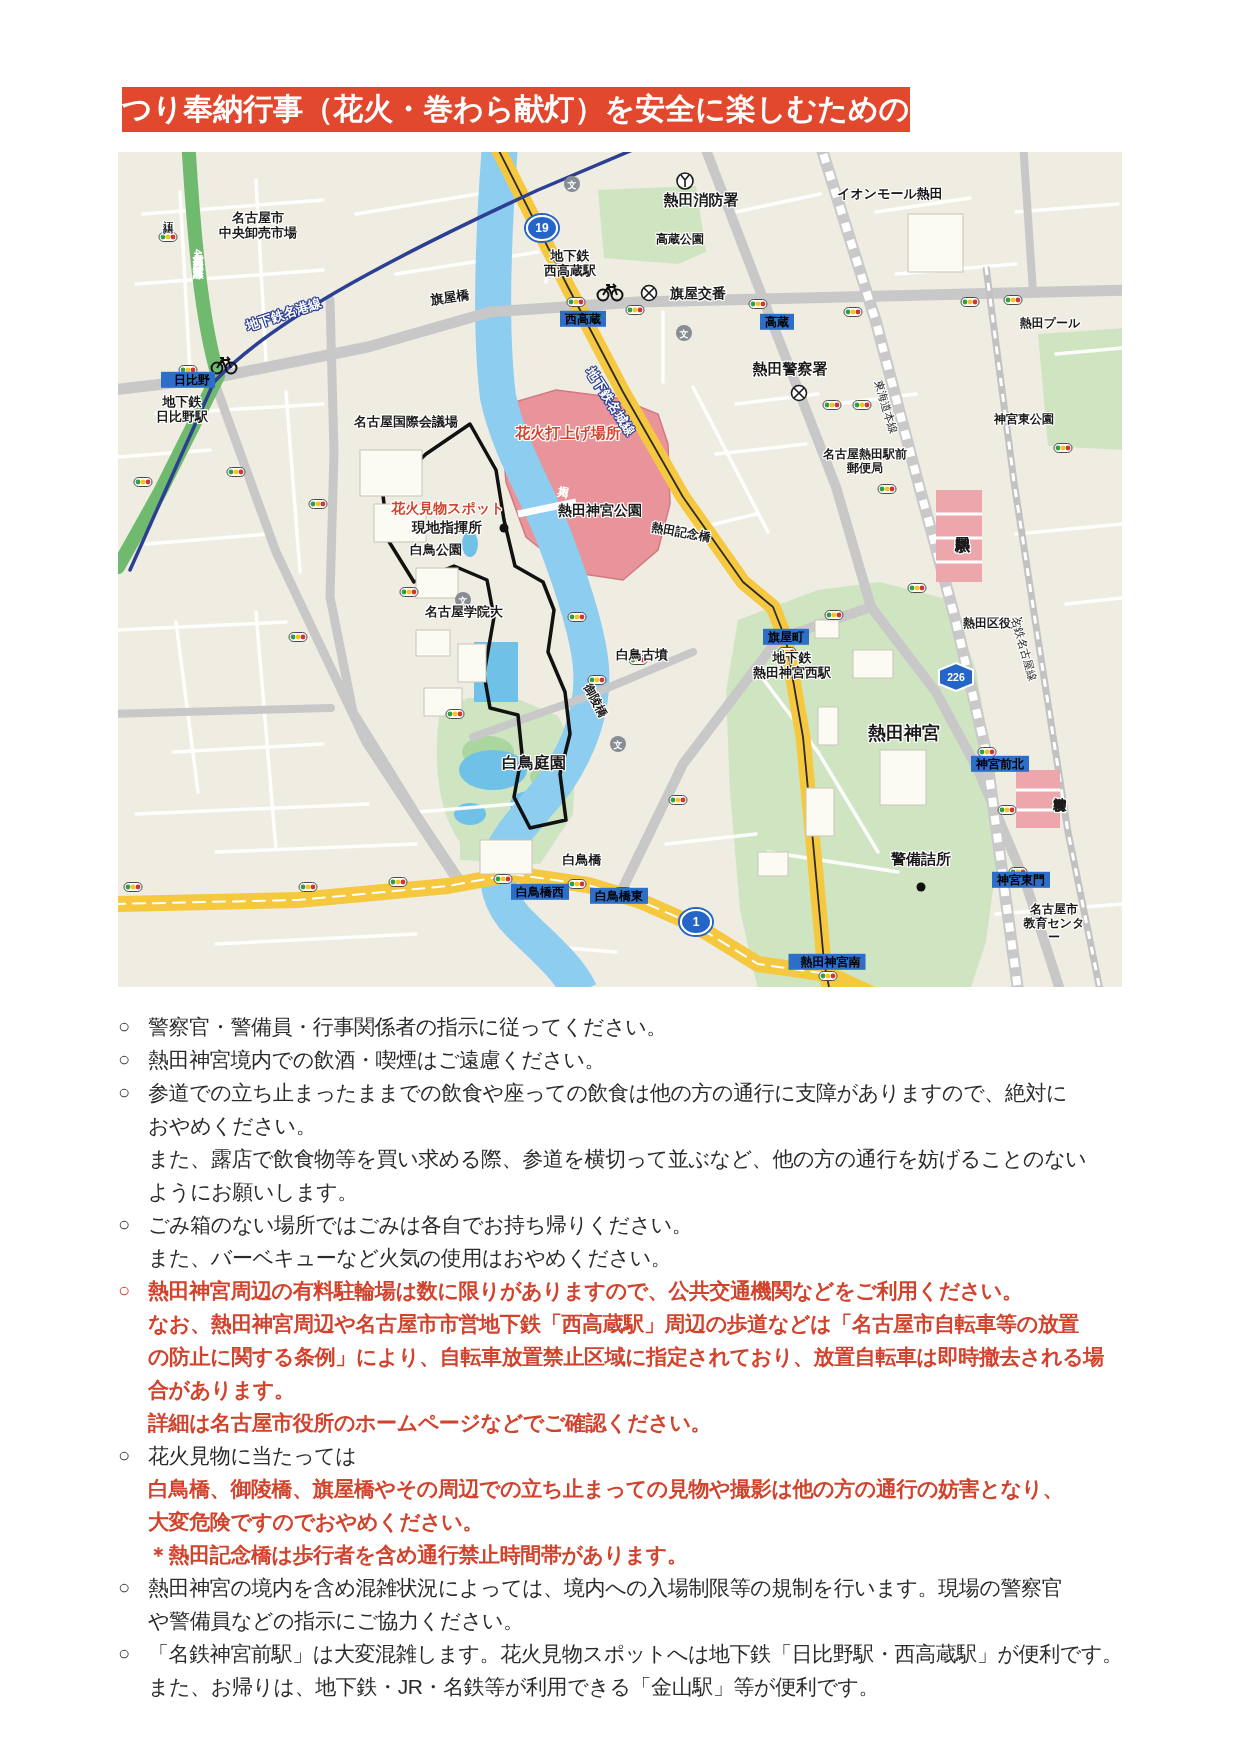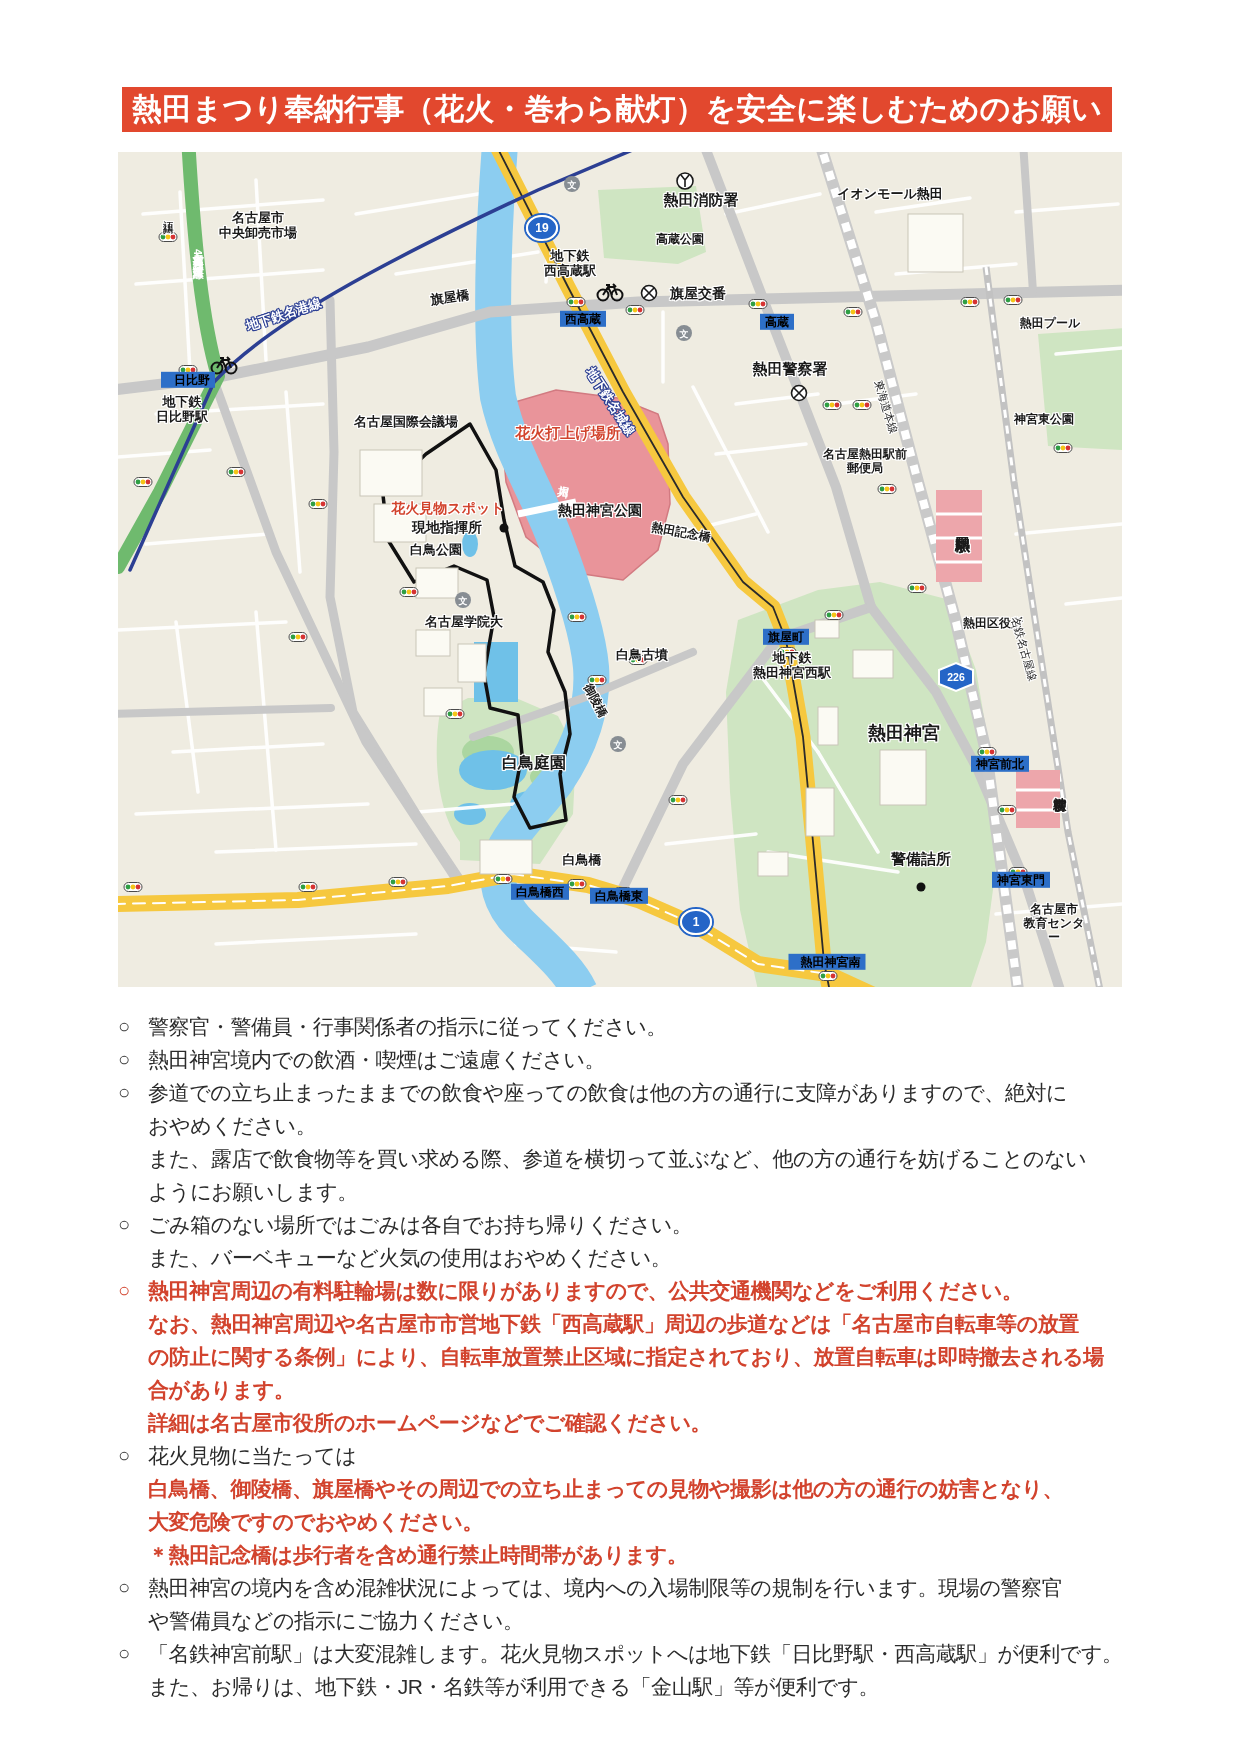--- a/index.html
+++ b/index.html
@@ -1,19 +1,19 @@
 <!DOCTYPE html>
 <html style="--header-bg: #e2482e; --text-red: #d2432d; --text-black: #2b2b2b; --map-bg: #efece1; --station-blue: #2d6fc8;"><head>
 <meta charset="utf-8">
 <style>
   html,body{margin:0;padding:0;background:#888;}
   #page{position:relative;width:1241px;height:1754px;background:#ffffff;margin:0 auto;overflow:hidden;
         font-family:"Liberation Sans","DejaVu Sans",sans-serif;}
   
-  #header-banner{position:absolute;left:122px;top:87px;width:990px;height:45px;
+  #header-banner{position:absolute;left:122px;top:87px;width:788px;height:45px;
     background:var(--header-bg,#e2482e);color:#fff;display:flex;align-items:center;justify-content:center;
     font-family:"Liberation Serif","DejaVu Serif",serif;font-weight:bold;font-size:30px;letter-spacing:0px;white-space:nowrap;}
   
   #map{position:absolute;left:118px;top:152px;width:1004px;height:835px;background:var(--map-bg,#efece1);overflow:hidden;}
   #map-svg{position:absolute;left:0;top:0;}
   #label-layer{position:absolute;left:0;top:0;width:100%;height:100%;}
   .map-label{position:absolute;white-space:pre-line;text-align:center;line-height:1.15;font-weight:bold;color:#1a1a1a;
     text-shadow:-1px -1px 0 #fff,1px -1px 0 #fff,-1px 1px 0 #fff,1px 1px 0 #fff,0 -1px 0 #fff,0 1px 0 #fff,-1px 0 0 #fff,1px 0 0 #fff;}
   .map-label.k-s{font-weight:normal;}
   .map-label.rd{color:var(--text-red,#d2432d);}
@@ -439,40 +439,40 @@
         <div class="map-label nv" style="left: 166px; top: 163px; font-size: 13px; transform: translate(-50%, -50%) rotate(-18deg);">地下鉄名港線</div>
         <div class="map-label br" style="left: 332px; top: 146px; font-size: 13px; transform: translate(-50%, -50%) rotate(-8deg);">旗屋橋</div>
         <div class="map-label k" style="left: 452px; top: 112px; font-size: 13px; transform: translate(-50%, -50%);">地下鉄
 西高蔵駅</div>
         <div class="map-label k" style="left: 583px; top: 48px; font-size: 15px; transform: translate(-50%, -50%);">熱田消防署</div>
         <div class="map-label k" style="left: 562px; top: 88px; font-size: 12px; transform: translate(-50%, -50%);">高蔵公園</div>
         <div class="map-label k" style="left: 772px; top: 42px; font-size: 13px; transform: translate(-50%, -50%);">イオンモール熱田</div>
         <div class="map-label k" style="left: 580px; top: 141px; font-size: 14px; transform: translate(-50%, -50%);">旗屋交番</div>
         <div class="map-label k" style="left: 932px; top: 172px; font-size: 12px; transform: translate(-50%, -50%);">熱田プール</div>
         <div class="map-label k" style="left: 672px; top: 217px; font-size: 15px; transform: translate(-50%, -50%);">熱田警察署</div>
-        <div class="map-label k" style="left: 906px; top: 268px; font-size: 12px; transform: translate(-50%, -50%); margin-left: 20px;">神宮東公園</div>
+        <div class="map-label k" style="left: 906px; top: 268px; font-size: 12px; transform: translate(-50%, -50%);">神宮東公園</div>
         <div class="map-label k" style="left: 747px; top: 310px; font-size: 12px; transform: translate(-50%, -50%);">名古屋熱田駅前
 郵便局</div>
         <div class="map-label k vert" style="left: 845px; top: 374px; font-size: 15px; transform: translate(-50%, -50%);">熱田駅</div>
         <div class="map-label k-s" style="left: 768px; top: 255px; font-size: 11px; transform: translate(-50%, -50%) rotate(73deg);">東海道本線</div>
         <div class="map-label bl" style="left: 70px; top: 228px; font-size: 12px; transform: translate(-50%, -50%); padding-left: 13px;">日比野</div>
         <div class="map-label k" style="left: 64px; top: 258px; font-size: 13px; transform: translate(-50%, -50%);">地下鉄
 日比野駅</div>
         <div class="map-label k" style="left: 288px; top: 270px; font-size: 13px; transform: translate(-50%, -50%);">名古屋国際会議場</div>
         <div class="map-label rd" style="left: 450px; top: 281px; font-size: 15px; transform: translate(-50%, -50%);">花火打上げ場所</div>
         <div class="map-label k" style="left: 482px; top: 358px; font-size: 14px; transform: translate(-50%, -50%);">熱田神宮公園</div>
         <div class="map-label rd" style="left: 330px; top: 356px; font-size: 14px; transform: translate(-50%, -50%);">花火見物スポット</div>
         <div class="map-label k" style="left: 329px; top: 375px; font-size: 14px; transform: translate(-50%, -50%);">現地指揮所</div>
         <div class="map-label k" style="left: 318px; top: 398px; font-size: 13px; transform: translate(-50%, -50%);">白鳥公園</div>
         <div class="map-label br" style="left: 563px; top: 381px; font-size: 12px; transform: translate(-50%, -50%) rotate(10deg);">熱田記念橋</div>
         <div class="map-label wh vert" style="left: 448px; top: 326px; font-size: 11px; transform: translate(-50%, -50%) rotate(12deg);">堀川</div>
         <div class="map-label bl" style="left: 465px; top: 167px; font-size: 12px; transform: translate(-50%, -50%);">西高蔵</div>
         <div class="map-label bl" style="left: 659px; top: 170px; font-size: 12px; transform: translate(-50%, -50%);">高蔵</div>
         <div class="map-label nv" style="left: 492px; top: 250px; font-size: 13px; transform: translate(-50%, -50%) rotate(57deg);">地下鉄名城線</div>
-        <div class="map-label k" style="left: 346px; top: 470px; font-size: 13px; transform: translate(-50%, -50%);">名古屋学院大</div>
+        <div class="map-label k" style="left: 346px; top: 460px; font-size: 13px; transform: translate(-50%, -50%);">名古屋学院大</div>
         <div class="map-label k" style="left: 524px; top: 503px; font-size: 13px; transform: translate(-50%, -50%);">白鳥古墳</div>
         <div class="map-label br" style="left: 477px; top: 549px; font-size: 12px; transform: translate(-50%, -50%) rotate(62deg);">御陵橋</div>
         <div class="map-label k" style="left: 416px; top: 611px; font-size: 16px; transform: translate(-50%, -50%);">白鳥庭園</div>
         <div class="map-label br" style="left: 464px; top: 708px; font-size: 13px; transform: translate(-50%, -50%);">白鳥橋</div>
         <div class="map-label bl" style="left: 668px; top: 485px; font-size: 12px; transform: translate(-50%, -50%);">旗屋町</div>
         <div class="map-label k" style="left: 674px; top: 514px; font-size: 13px; transform: translate(-50%, -50%);">地下鉄
 熱田神宮西駅</div>
         <div class="map-label k" style="left: 875px; top: 472px; font-size: 12px; transform: translate(-50%, -50%);">熱田区役所</div>
         <div class="map-label k" style="left: 786px; top: 553px; font-size: 18px; transform: translate(-50%, -50%); margin-top: 28px;">熱田神宮</div>
         <div class="map-label k-s" style="left: 906px; top: 497px; font-size: 11px; transform: translate(-50%, -50%) rotate(74deg);">名鉄名古屋線</div>

